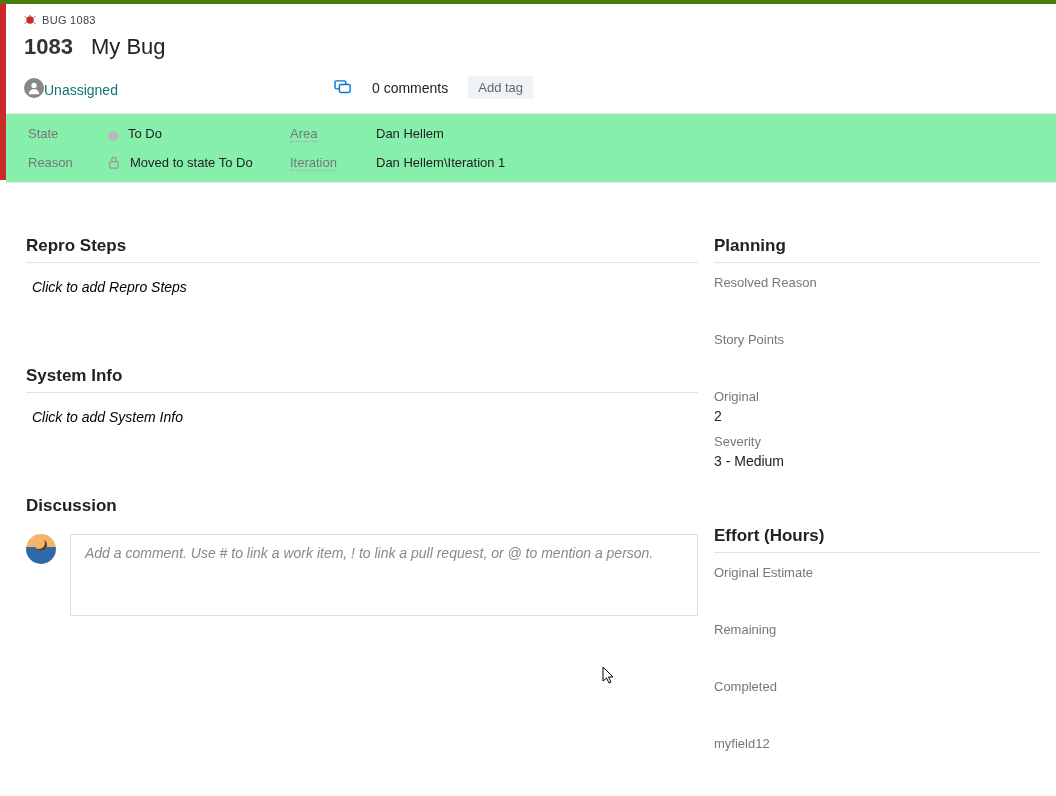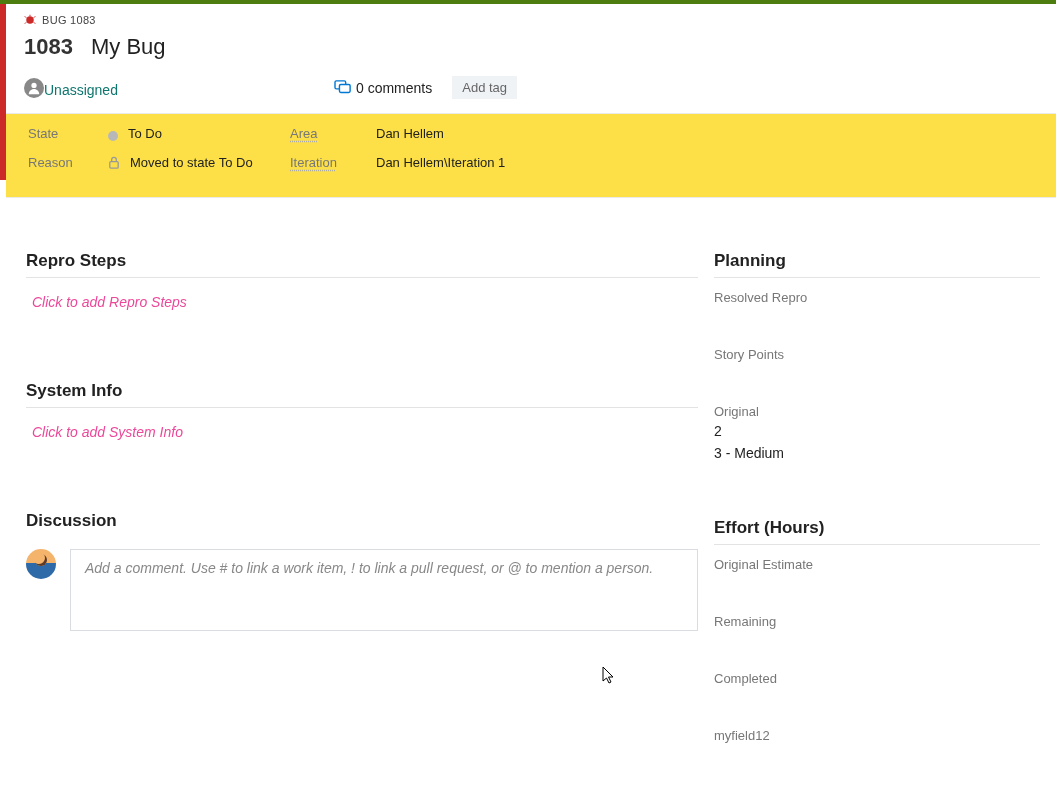--- a/index.html
+++ b/index.html
@@ -8,35 +8,35 @@
   .accent-bar { position: absolute; left: 0; top: 0; width: 6px; height: 176px; background: #cc2929; }
   .inner { margin-left: 6px; }
   .breadcrumb { padding: 10px 18px 2px 18px; font-size: 11px; letter-spacing: 0.3px; color: #444; display: flex; align-items: center; gap: 6px; }
   .bug-ico { width: 12px; height: 12px; }
   .title-row { padding: 6px 18px 16px 18px; display: flex; align-items: center; gap: 18px; }
   .title-id { font-size: 22px; font-weight: 600; color: #333; }
   .title-text { font-size: 22px; font-weight: 400; color: #222; }
   .meta-row { padding: 0 18px 14px 18px; display: flex; align-items: center; }
   .assignee { display: flex; align-items: flex-end; color: #0f766e; min-width: 300px; }
   .assignee-ico { width: 20px; height: 20px; border-radius: 50%; background: #888; display:flex; align-items:center; justify-content:center; }
-  .comments { display: flex; align-items: center; gap: 4px; color: #222; margin-left: 10px; }
+  .comments { display: flex; align-items: center; gap: 20px; color: #222; margin-left: 10px; }
   .discuss-ico { color: #0078d4; }
   .tag-btn { margin-left: 20px; font-size: 13px; color: #666; background: #f0f3f6; border: none; padding: 4px 10px; border-radius: 0; cursor: pointer; }
-  .fields-band { background: #fde047; border-top: 1px solid #eaeaea; border-bottom: 1px solid #eaeaea; padding: 12px 4px 27px 22px; display: grid; grid-template-columns: 68px 170px 74px 1fr; row-gap: 14px; column-gap: 12px; align-items: center; font-size: 13px; }
+  .fields-band { background: #86efac; border-top: 1px solid #eaeaea; border-bottom: 1px solid #eaeaea; padding: 12px 4px 12px 22px; display: grid; grid-template-columns: 68px 170px 74px 1fr; row-gap: 14px; column-gap: 12px; align-items: center; font-size: 13px; }
   .fld-label { color: #777; }
   .fld-label.dotted { text-decoration: underline dotted #aaa; text-underline-offset: 3px; }
   .state-val { display: flex; align-items: flex-end; gap: 10px; color: #222; }
   .state-dot { width: 10px; height: 10px; border-radius: 50%; background: #b8b8b8; }
   .reason-val { display: flex; align-items: center; gap: 10px; color: #222; }
   .reason-val svg { color: #999; }
   .content { display: flex; padding: 20px 16px 20px 20px; gap: 16px; }
   .left-col { flex: 1 1 auto; }
   .right-col { width: 326px; flex: 0 0 auto; }
   .section-h { font-size: 17px; font-weight: 600; color: #222; padding-bottom: 6px; border-bottom: 1px solid #e3e3e3; margin-bottom: 12px; margin-top: 33px; }
-  .placeholder { color: #ec4899; font-style: italic; font-size: 14px; padding: 4px 2px 24px 6px; cursor: text; }
+  .placeholder { color: #000000; font-style: italic; font-size: 14px; padding: 4px 2px 24px 6px; cursor: text; }
   .section-spacer { height: 14px; }
   .discussion-row { display: flex; gap: 14px; align-items: flex-start; margin-top: 6px; }
   .avatar { width: 30px; height: 30px; border-radius: 50%; background: linear-gradient(180deg,#f4b46b 45%,#2e6aa8 45%); flex: 0 0 auto; position:relative; overflow:hidden; }
   .avatar::after { content:""; position:absolute; top:5px; left:9px; width:12px; height:12px; border-radius:50%; background:#f4b46b; box-shadow: inset -2px -2px 0 #5b3a26; }
   .comment-box { flex: 1; border: 1px solid #d9dce0; border-radius: 0; min-height: 82px; padding: 10px 14px; color: #888; font-style: italic; font-size: 14px; cursor: text; }
   .rfield-label { font-size: 13px; color: #777; margin-top: 8px; }
   .rfield-value { font-size: 14px; color: #222; margin-top: 4px; min-height: 18px; }
   .rfield-gap { height: 12px; }
   .effort-block { margin-top: 24px; }
   .cursor { position: absolute; left: 602px; top: 662px; pointer-events: none; }
@@ -115,28 +115,29 @@
         <div class="section-spacer"></div>
         <div class="section-h" style="border-bottom:none;">Discussion</div>
         <div class="discussion-row">
           <div class="avatar"></div>
           <div class="comment-box">Add a comment. Use # to link a work item, ! to link a pull request, or @ to mention a person.</div>
         </div>
       </div>
 
       <div class="right-col">
         <div class="section-h">Planning</div>
-        <div class="rfield-label">Resolved Repro</div>
+        <div class="rfield-label">Resolved Reason</div>
         <div class="rfield-value"></div>
         <div class="rfield-gap"></div>
         <div class="rfield-label">Story Points</div>
         <div class="rfield-value"></div>
         <div class="rfield-gap"></div>
         <div class="rfield-label">Original</div>
         <div class="rfield-value">2</div>
+        <div class="rfield-label">Severity</div>
         <div class="rfield-value">3 - Medium</div>
         <div class="rfield-value"></div>
 
         <div class="effort-block">
           <div class="section-h">Effort (Hours)</div>
           <div class="rfield-label">Original Estimate</div>
           <div class="rfield-value"></div>
           <div class="rfield-gap"></div>
           <div class="rfield-label">Remaining</div>
           <div class="rfield-value"></div>

